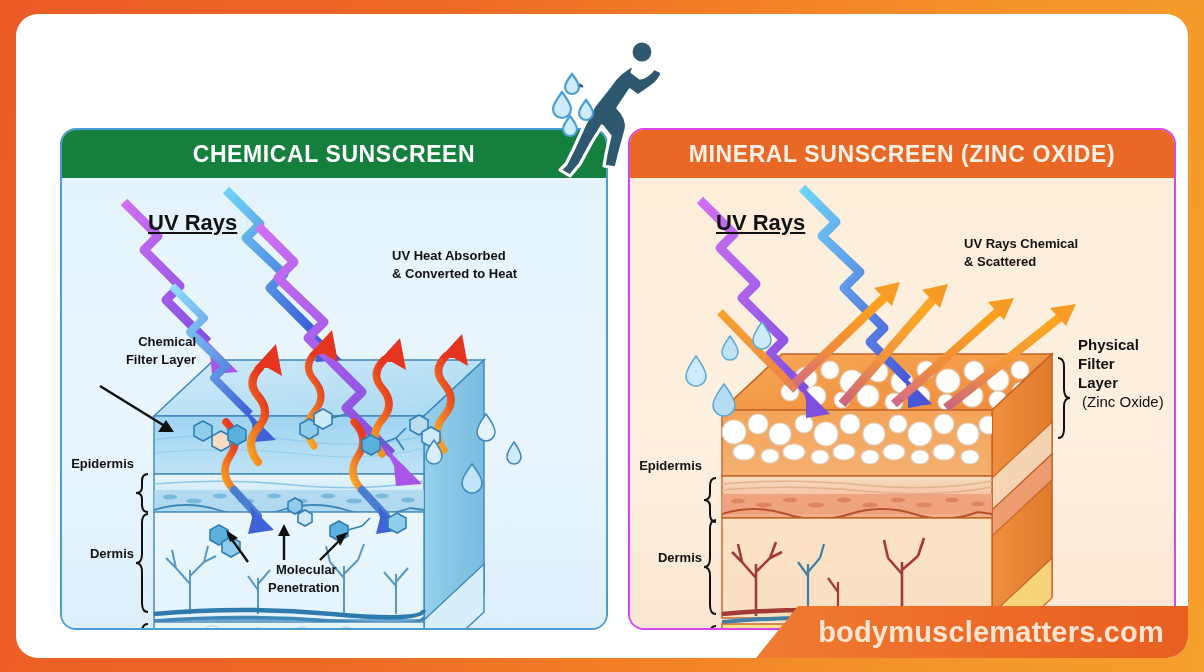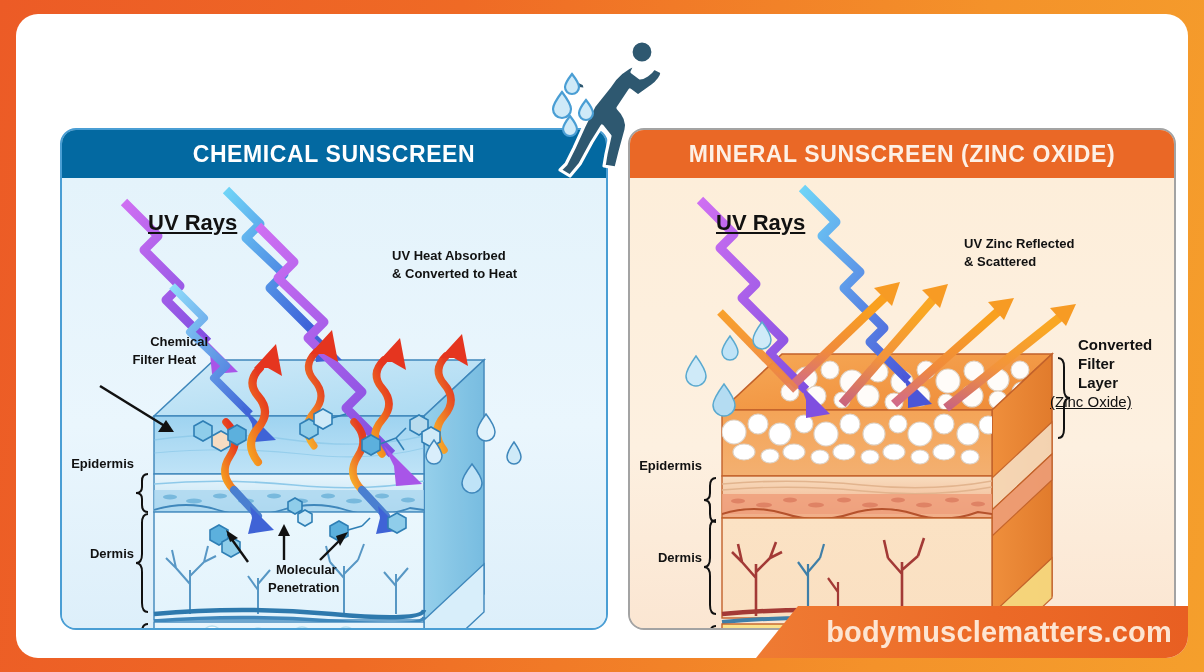--- a/index.html
+++ b/index.html
@@ -13,23 +13,23 @@
     background:linear-gradient(100deg,#ec5b26 0%,#ef6a25 35%,#f4922a 75%,#f59f2c 100%);
     box-sizing:border-box;
   }
   .card{
     position:absolute;left:16px;top:14px;width:1172px;height:644px;
     background:#ffffff;border-radius:22px;overflow:hidden;
   }
   
   .panel{position:absolute;top:114px;width:548px;height:502px;border-radius:16px;overflow:hidden;box-sizing:border-box;}
   .panel.left{left:44px;border:2px solid #4a9ed4;background:#e8f4fb;}
-  .panel.right{left:612px;border:2px solid #a3a3a3;background:#fcead7;}
+  .panel.right{left:612px;border:2px solid #d946ef;background:#fcead7;}
   .panel-head{height:48px;display:flex;align-items:center;justify-content:center;box-sizing:border-box;}
-  .panel.left .panel-head{background:#0369a1;}
+  .panel.left .panel-head{background:#15803d;}
   .panel.right .panel-head{background:#ea6826;}
   .panel-title{
     color:#fff;font-weight:bold;font-size:23px;letter-spacing:.6px;
     white-space:nowrap;
   }
   .panel.right .panel-title{color:#fdf0e5;}
   .panel-body{position:absolute;left:0;top:48px;right:0;bottom:0;}
   .panel.left .panel-body{background:linear-gradient(180deg,#e4f3fb 0%,#eaf6fd 55%,#ddeffa 100%);}
   .panel.right .panel-body{background:linear-gradient(180deg,#fdeeda 0%,#fdf0e0 60%,#fbe6d2 100%);}
 
@@ -42,21 +42,21 @@
   .lbl.md{font-size:15px;}
   .lbl.lg{font-size:22px;text-decoration:underline;}
   .lbl.right{text-align:right;}
   .lbl.center{}
 
   
   .wm{
     position:absolute;right:0;bottom:0;height:52px;width:432px;
     background:linear-gradient(90deg,#ef7b33 0%,#ec6a27 55%,#e85f22 100%);
     display:flex;align-items:center;justify-content:flex-end;
-    padding-right:16px;box-sizing:border-box;
+    padding-right:24px;box-sizing:border-box;
     clip-path:polygon(42px 0,100% 0,100% 100%,0 100%);
   }
   .wm span{color:#fde5d2;font-weight:bold;font-size:29px;letter-spacing:.2px;}
   svg{display:block;}
 </style>
 </head>
 <body>
 
 <div class="frame">
   <div class="card">
@@ -280,22 +280,22 @@
           <g fill="none" stroke="#111" stroke-width="2">
             <path d="M86 296 q-6 0 -6 7 v6 q0 6 -6 6 q6 0 6 6 v6 q0 7 6 7"></path>
             <path d="M86 336 q-6 0 -6 9 v31 q0 9 -6 9 q6 0 6 9 v31 q0 9 6 9"></path>
             <path d="M86 446 q-6 0 -6 8 v9 q0 8 -6 8 q6 0 6 8 v9 q0 8 6 8"></path>
           </g>
         </svg>
 
         <div class="lbl lg" style="left:86px;top:32px;">UV Rays</div>
         <div class="lbl sm" style="left:330px;top:70px;">UV Heat Absorbed</div>
         <div class="lbl sm" style="left:330px;top:88px;">&amp; Converted to Heat</div>
-        <div class="lbl sm right" style="left:0px;top:156px;width:134px;margin-left:12px;">Chemical</div>
-        <div class="lbl sm right" style="left:0px;top:174px;width:134px;">Filter Heat</div>
+        <div class="lbl sm right" style="left:0px;top:156px;width:134px;">Chemical</div>
+        <div class="lbl sm right" style="left:0px;top:174px;width:134px;">Filter Layer</div>
         <div class="lbl sm center" style="left:214px;top:384px;width:116px;">Molecular</div>
         <div class="lbl sm center" style="left:206px;top:402px;width:132px;">Penetration</div>
         <div class="lbl sm right" style="left:0px;top:278px;width:72px;">Epidermis</div>
         <div class="lbl sm right" style="left:0px;top:368px;width:72px;">Dermis</div>
 
       </div>
     </div>
 
     <div class="panel right">
       <div class="panel-head">
@@ -518,26 +518,26 @@
 
           <g fill="none" stroke="#111" stroke-width="2">
             <path d="M86 300 q-6 0 -6 8 v7 q0 7 -6 7 q6 0 6 7 v7 q0 8 6 8"></path>
             <path d="M86 342 q-6 0 -6 9 v29 q0 9 -6 9 q6 0 6 9 v29 q0 9 6 9"></path>
             <path d="M86 448 q-6 0 -6 8 v8 q0 8 -6 8 q6 0 6 8 v8 q0 8 6 8"></path>
             <path d="M428 180 q6 0 6 9 v22 q0 9 6 9 q-6 0 -6 9 v22 q0 9 -6 9"></path>
           </g>
         </svg>
 
         <div class="lbl lg" style="left:86px;top:32px;">UV Rays</div>
-        <div class="lbl sm" style="left:334px;top:58px;">UV Zinc Reflected</div>
+        <div class="lbl sm" style="left:334px;top:58px;">UV Rays Chemical</div>
         <div class="lbl sm" style="left:334px;top:76px;">&amp; Scattered</div>
-        <div class="lbl md" style="left:448px;top:158px;">Converted</div>
+        <div class="lbl md" style="left:448px;top:158px;">Physical</div>
         <div class="lbl md" style="left:448px;top:177px;">Filter</div>
         <div class="lbl md" style="left:448px;top:196px;">Layer</div>
-        <div class="lbl md" style="left:420px;top:215px;font-weight:normal;text-decoration:underline;">(Zinc Oxide)</div>
+        <div class="lbl md" style="left:452px;top:215px;font-weight:normal;">(Zinc Oxide)</div>
         <div class="lbl sm right" style="left:0px;top:280px;width:72px;">Epidermis</div>
         <div class="lbl sm right" style="left:0px;top:372px;width:72px;">Dermis</div>
 
       </div>
     </div>
 
     <div class="runner">
       <svg width="140" height="150" viewBox="0 0 140 150">
         <g fill="#2e5870" stroke="#ffffff" stroke-width="3.2" stroke-linejoin="round">
           <circle cx="102" cy="22" r="11"></circle>

